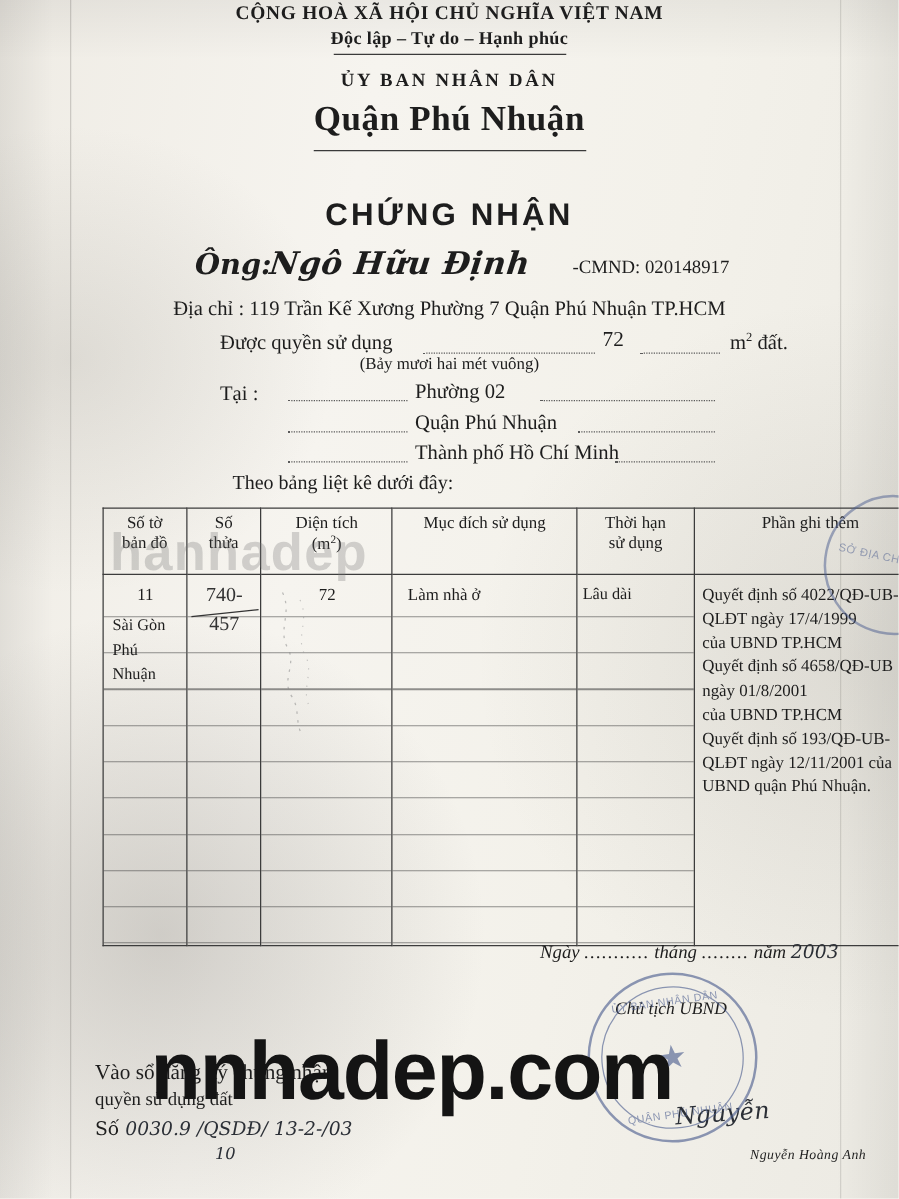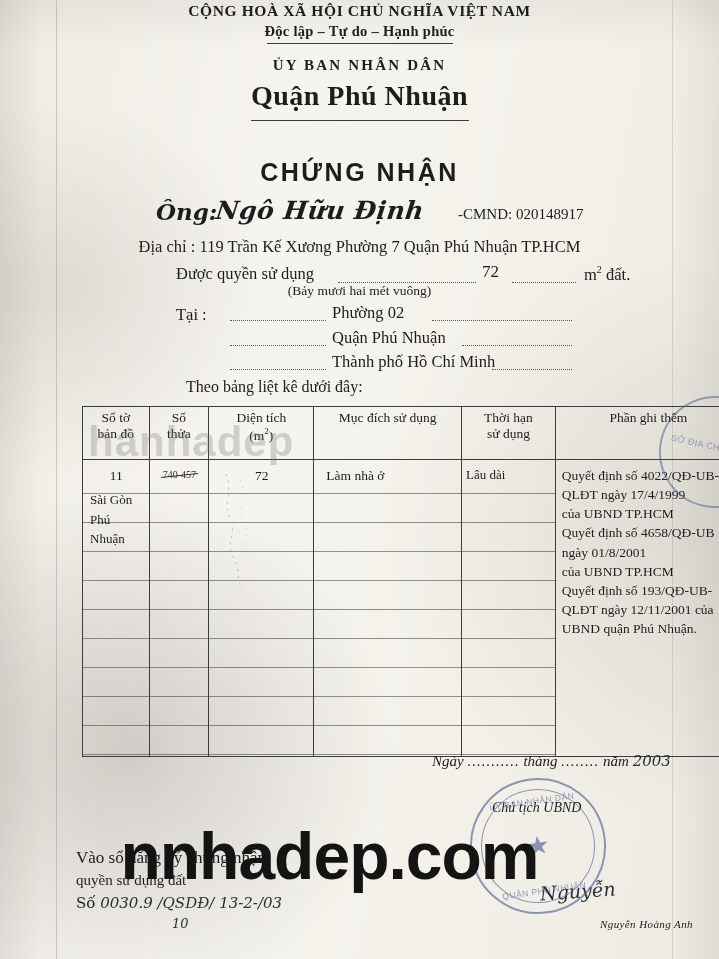--- a/index.html
+++ b/index.html
@@ -255,21 +255,21 @@
   .cell-c1 { text-align: center; }
   .cell-c1 .sub { text-align: left; font-size: 13px; line-height: 1.5; padding-left: 2px;}
   .cell-c2 { text-align: center; font-size: 12px; }
   .cell-c3 { text-align: center; }
   .cell-c4 { padding-left: 12px !important; }
   .cell-c5 { padding-left: 4px !important; font-size: 13px; }
   .cell-c6 { padding-left: 6px !important; line-height: 1.45; }
   .strike740 {
     display: inline-block;
     position: relative;
-    font-size: 10px;
+    font-size: 16px;
     color: #333;
   }
   .strike740:before {
     content: "";
     position: absolute;
     left: -2px; right: -2px; top: 52%;
     height: 1px;
     background: #333;
     transform: rotate(-6deg);
   }

